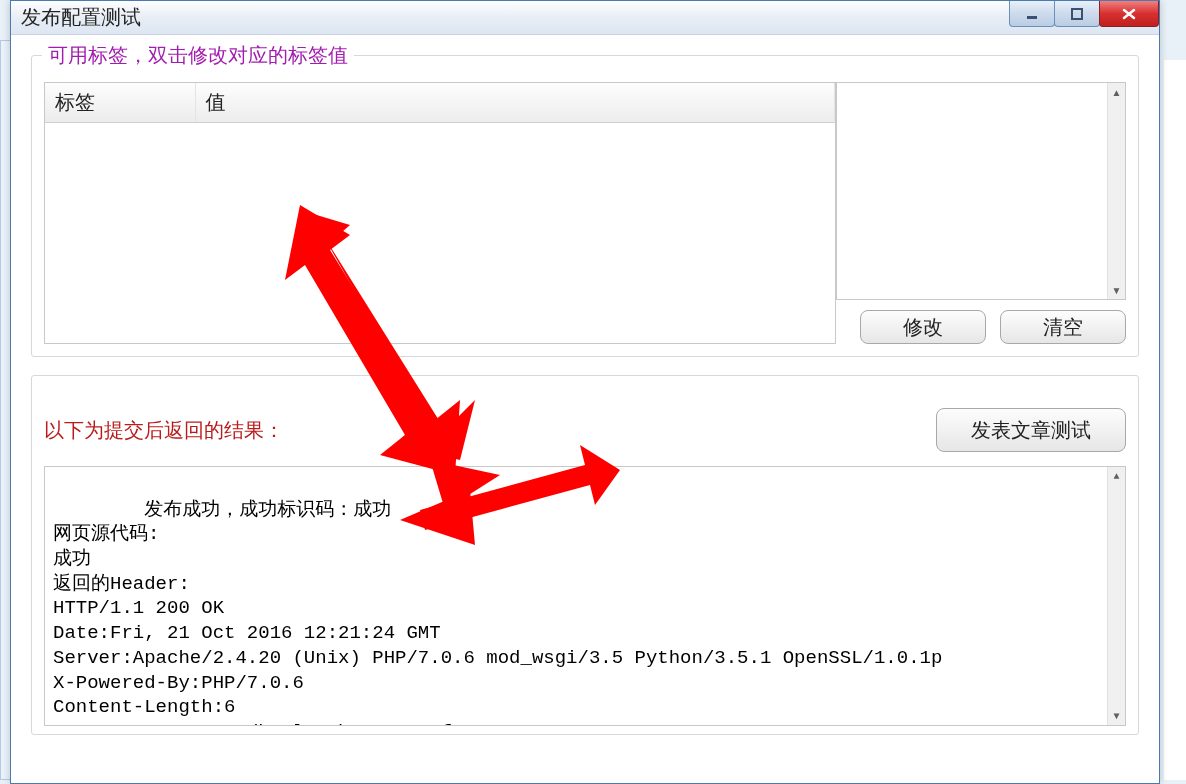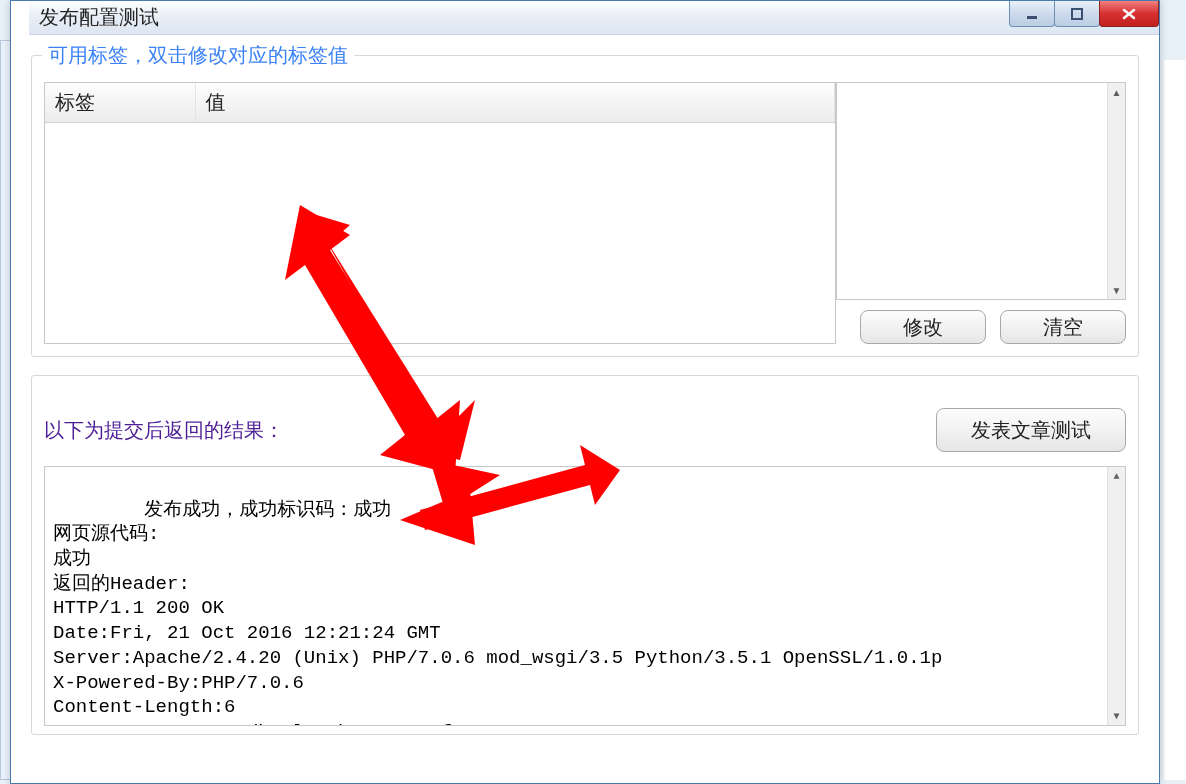--- a/index.html
+++ b/index.html
@@ -25,21 +25,20 @@
   .titlebar {
     height: 34px;
     background: linear-gradient(to bottom, #fdfefe, #e8eef6 50%, #dde6f2);
     border-bottom: 1px solid #c8d4e4;
     display: flex;
     align-items: center;
     padding-left: 10px;
     font-size: 20px;
     color: #222;
     position: relative;
-    margin-left: 18px;
   }
   .win-controls {
     position: absolute;
     right: 0;
     top: 0;
     display: flex;
     height: 26px;
   }
   .win-btn {
     width: 46px;
@@ -79,21 +78,21 @@
     padding: 26px 12px 12px 12px;
     margin-bottom: 18px;
   }
   .groupbox-title {
     position: absolute;
     top: -14px;
     left: 10px;
     background: #fff;
     padding: 0 6px;
     font-size: 20px;
-    color: #3b82f6;
+    color: #a21caf;
   }
   .top-row {
     display: flex;
   }
   .tag-table {
     flex: 1;
     border: 1px solid #c8c8c8;
     height: 262px;
     background: #fff;
   }
@@ -166,21 +165,21 @@
     white-space: nowrap;
   }
   .result-section-label-row {
     display:flex;
     align-items:center;
     gap: 20px;
     margin: 6px 0 14px 0;
   }
   .result-label {
     font-size: 20px;
-    color: #4c1d95;
+    color: #b91c1c;
     flex-shrink:0;
   }
   .result-textarea {
     border: 1px solid #c8c8c8;
     background: #fff;
     height: 260px;
     position: relative;
     font-family: "SimSun","NSimSun","MS Gothic","Courier New",monospace;
     font-size: 19px;
     padding: 6px 22px 6px 8px;

